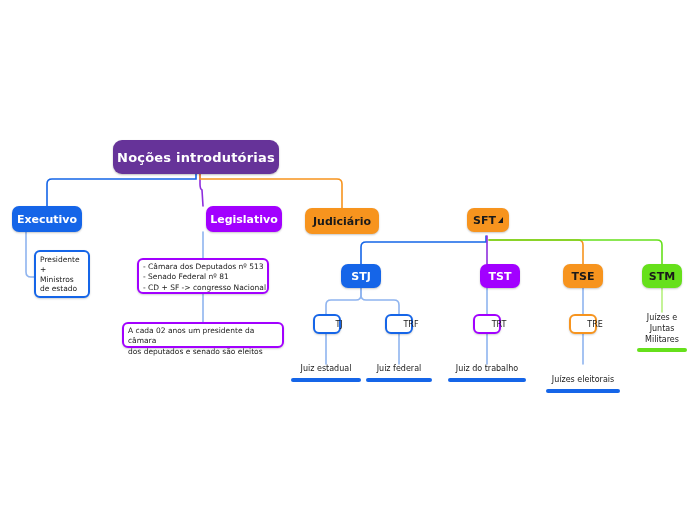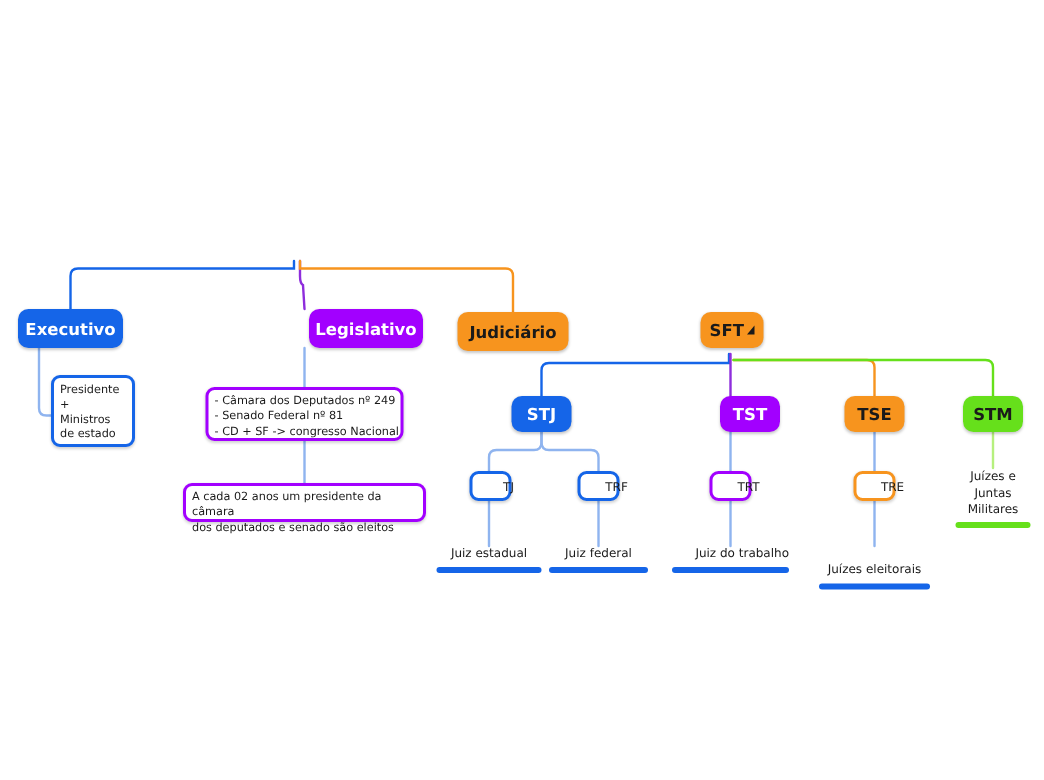--- a/index.html
+++ b/index.html
@@ -147,20 +147,23 @@
       <path d="M583,288 L583,314" stroke="#8fb4ef"></path>
       <path d="M662,288 L662,312" stroke="#b6f07e"></path>
 
       <path d="M326,334 L326,364" stroke="#8fb4ef"></path>
       <path d="M399,334 L399,364" stroke="#8fb4ef"></path>
       <path d="M487,334 L487,364" stroke="#8fb4ef"></path>
       <path d="M583,334 L583,364" stroke="#8fb4ef"></path>
     </g>
   </svg>
 
+  <div class="node root" style="left:113px; top:140px; width:166px; height:34px;">
+    <span>Noções introdutórias</span>
+  </div>
 
   <div class="node pill blue" style="left:12px; top:206px; width:70px; height:26px;">
     <span>Executivo</span>
   </div>
 
   <div class="node pill purple" style="left:166px; top:206px; width:76px; height:26px;margin-left:40px;">
     <span>Legislativo</span>
   </div>
 
   <div class="node pill orange" style="left:305px; top:208px; width:74px; height:26px;">
@@ -175,21 +178,21 @@
   <div class="node outlined blue note" style="left:34px; top:250px; width:56px; height:48px; align-items:flex-start;"></div>
   <div style="position:absolute; left:40px; top:255px; width:46px; font-size:7.5px; line-height:1.3; color:#1a1a1a;">
     <span style="display:block">Presidente</span>
     <span style="display:block">+</span>
     <span style="display:block">Ministros</span>
     <span style="display:block">de estado</span>
   </div>
 
   <div class="node outlined purple note" style="left:137px; top:258px; width:132px; height:36px;"></div>
   <div style="position:absolute; left:143px; top:262px; width:124px; font-size:7.5px; line-height:1.38; color:#1a1a1a;">
-    <span style="display:block">- Câmara dos Deputados nº 249</span>
+    <span style="display:block">- Câmara dos Deputados nº 513</span>
     <span style="display:block">- Senado Federal nº 81</span>
     <span style="display:block">- CD + SF -&gt; congresso Nacional</span>
   </div>
 
   <div class="node outlined purple note" style="left:122px; top:322px; width:162px; height:26px;"></div>
   <div style="position:absolute; left:128px; top:326px; width:152px; font-size:7.5px; line-height:1.38; color:#1a1a1a;">
     <span style="display:block">A cada 02 anos um presidente da câmara</span>
     <span style="display:block">dos deputados e senado são eleitos</span>
   </div>
 
@@ -228,21 +231,21 @@
   <div class="leaf" style="left:291px; top:364px; width:70px;">
     <span class="leaf-text">Juiz estadual</span>
     <span class="underline blue" style="background: rgb(21, 101, 232);"></span>
   </div>
 
   <div class="leaf" style="left:366px; top:364px; width:66px;">
     <span class="leaf-text">Juiz federal</span>
     <span class="underline blue" style="background: rgb(21, 101, 232);"></span>
   </div>
 
-  <div class="leaf" style="left:448px; top:364px; width:78px;text-align:right;">
+  <div class="leaf" style="left:448px; top:364px; width:78px;">
     <span class="leaf-text">Juiz do trabalho</span>
     <span class="underline blue" style="background: rgb(21, 101, 232);"></span>
   </div>
 
   <div class="leaf" style="left:546px; top:364px; width:74px;margin-top:11px;">
     <span class="leaf-text">Juízes eleitorais</span>
     <span class="underline blue" style="background: rgb(21, 101, 232);"></span>
   </div>
 
   <div class="leaf multiline" style="left:637px; top:313px; width:50px;">

